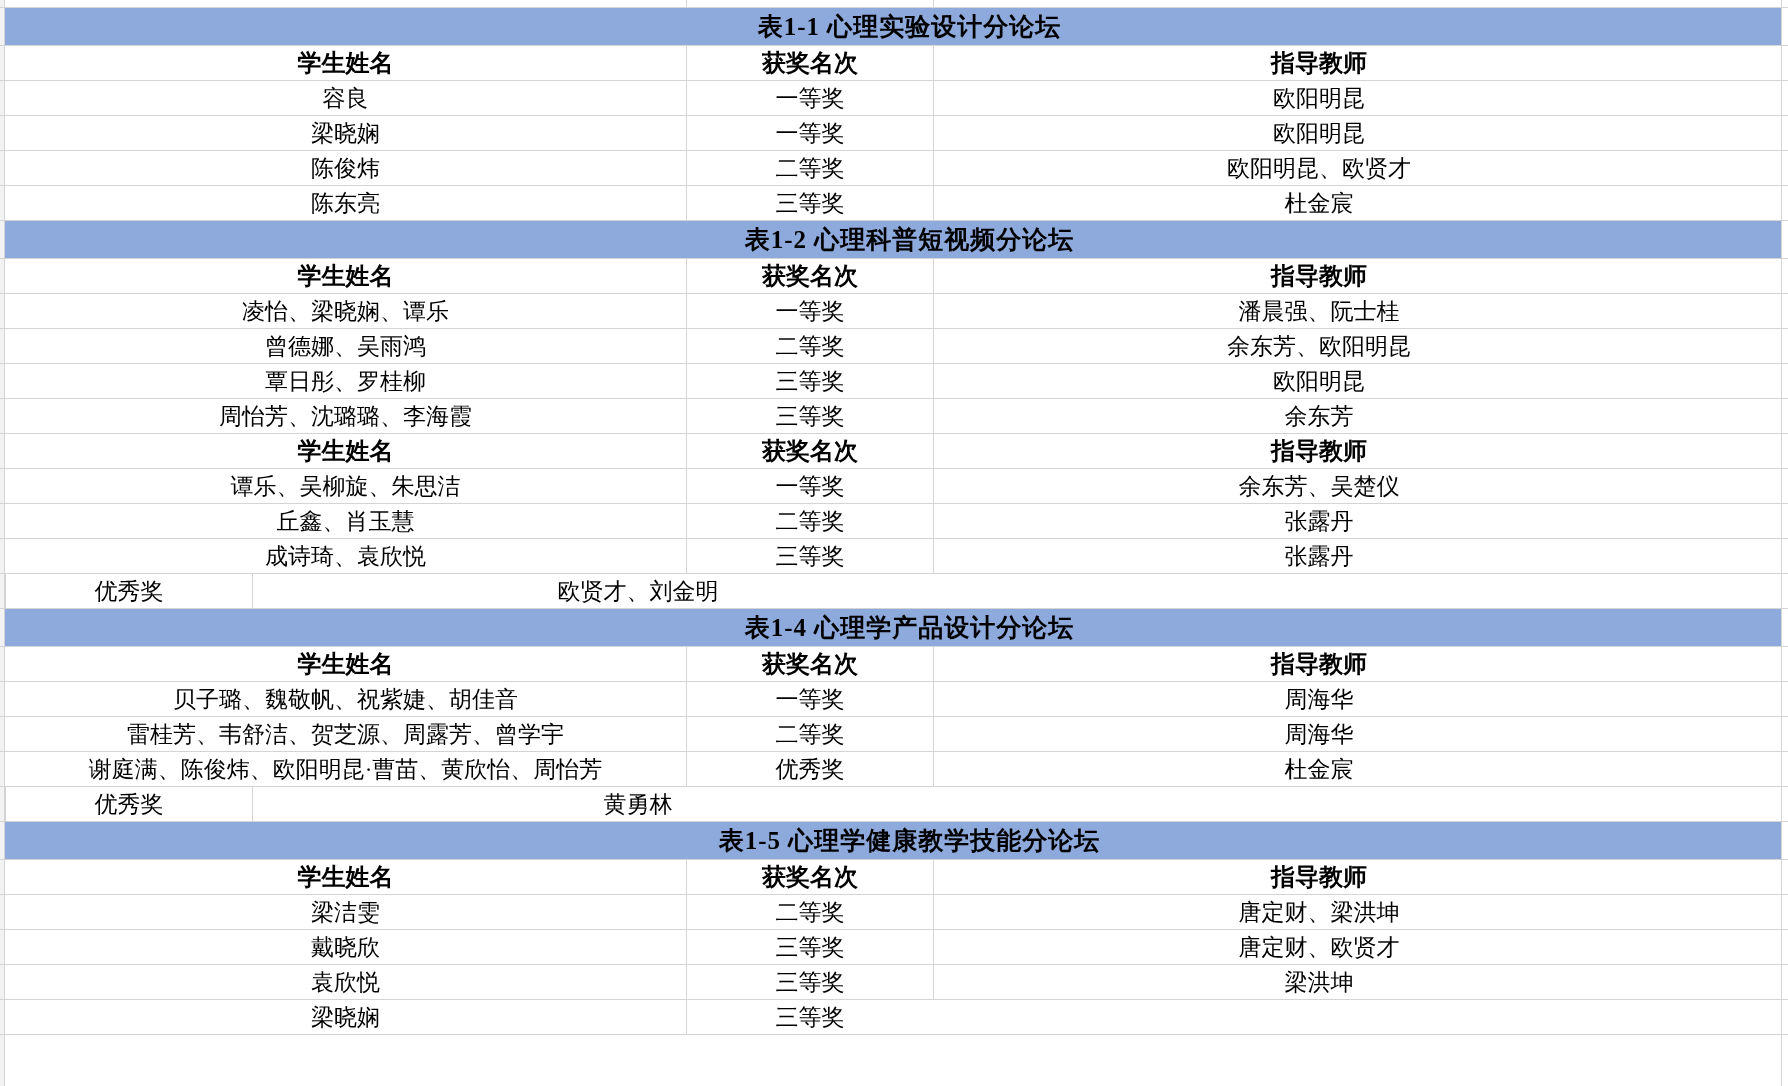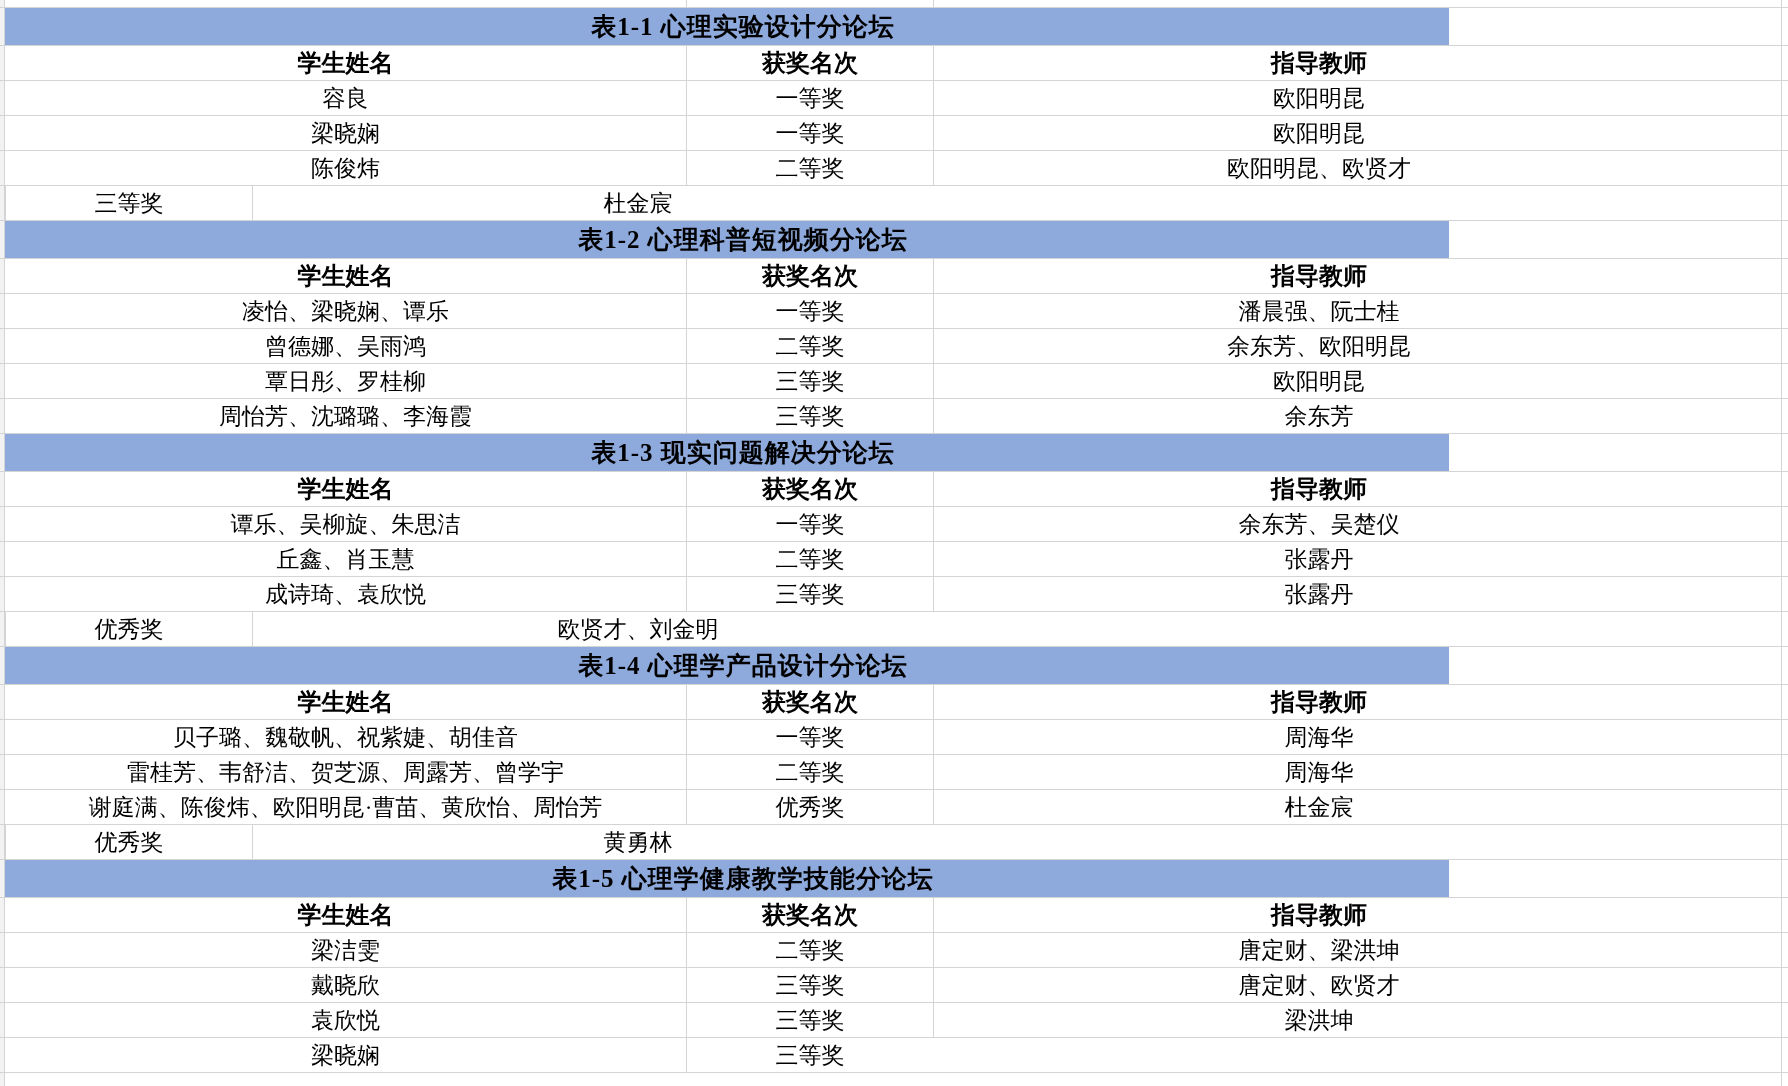--- a/index.html
+++ b/index.html
@@ -26,21 +26,21 @@
   
   .top-sliver { position: relative; height: 8px; border-bottom: 1px solid #d4d4d4; }
   .top-sliver .seg { position: absolute; top: 0; bottom: 0; width: 1px; background: #d4d4d4; }
   .top-sliver .seg.s1 { left: 686px; }
   .top-sliver .seg.s2 { left: 933px; }
 
   
   .band-row { height: 38px; display: flex; border-bottom: 1px solid #d4d4d4; }
   .band-row .pad-l { width: 5px; }
   .band-row .band {
-    width: 1444px; height: 100%;
+    width: 1777px; height: 100%;
     background: #8ea9db;
     display: flex; align-items: center; justify-content: center;
     font-weight: bold; font-size: 25px;
     letter-spacing: 1px;
     padding-left: 32px;
   }
 
   
   .row { height: 35px; display: flex; border-bottom: 1px solid #d4d4d4; }
   .row .pad-l { width: 5px; }
@@ -98,20 +98,21 @@
   <div class="row">
     <div class="pad-l"></div>
     <div class="cell c0">陈俊炜</div>
     <div class="cell c1">二等奖</div>
     <div class="cell c2">欧阳明昆、欧贤才</div>
     <div class="pad-r"></div>
   </div>
 
   <div class="row">
     <div class="pad-l"></div>
+    <div class="cell c0">陈东亮</div>
     <div class="cell c1">三等奖</div>
     <div class="cell c2">杜金宸</div>
     <div class="pad-r"></div>
   </div>
 </div>
   </div>
 
   <div class="section">
     <div class="band-row">
       <div class="pad-l"></div>
@@ -153,24 +154,20 @@
     <div class="pad-l"></div>
     <div class="cell c0">周怡芳、沈璐璐、李海霞</div>
     <div class="cell c1">三等奖</div>
     <div class="cell c2">余东芳</div>
     <div class="pad-r"></div>
   </div>
 </div>
   </div>
 
   <div class="section">
-    <div class="band-row">
-      <div class="pad-l"></div>
-      <div class="band">表1-3 现实问题解决分论坛</div>
-    </div>
     <div class="row hdr">
       <div class="pad-l"></div>
       <div class="cell c0">学生姓名</div>
       <div class="cell c1">获奖名次</div>
       <div class="cell c2">指导教师</div>
       <div class="pad-r"></div>
     </div>
     <div>
   <div class="row">
     <div class="pad-l"></div>

